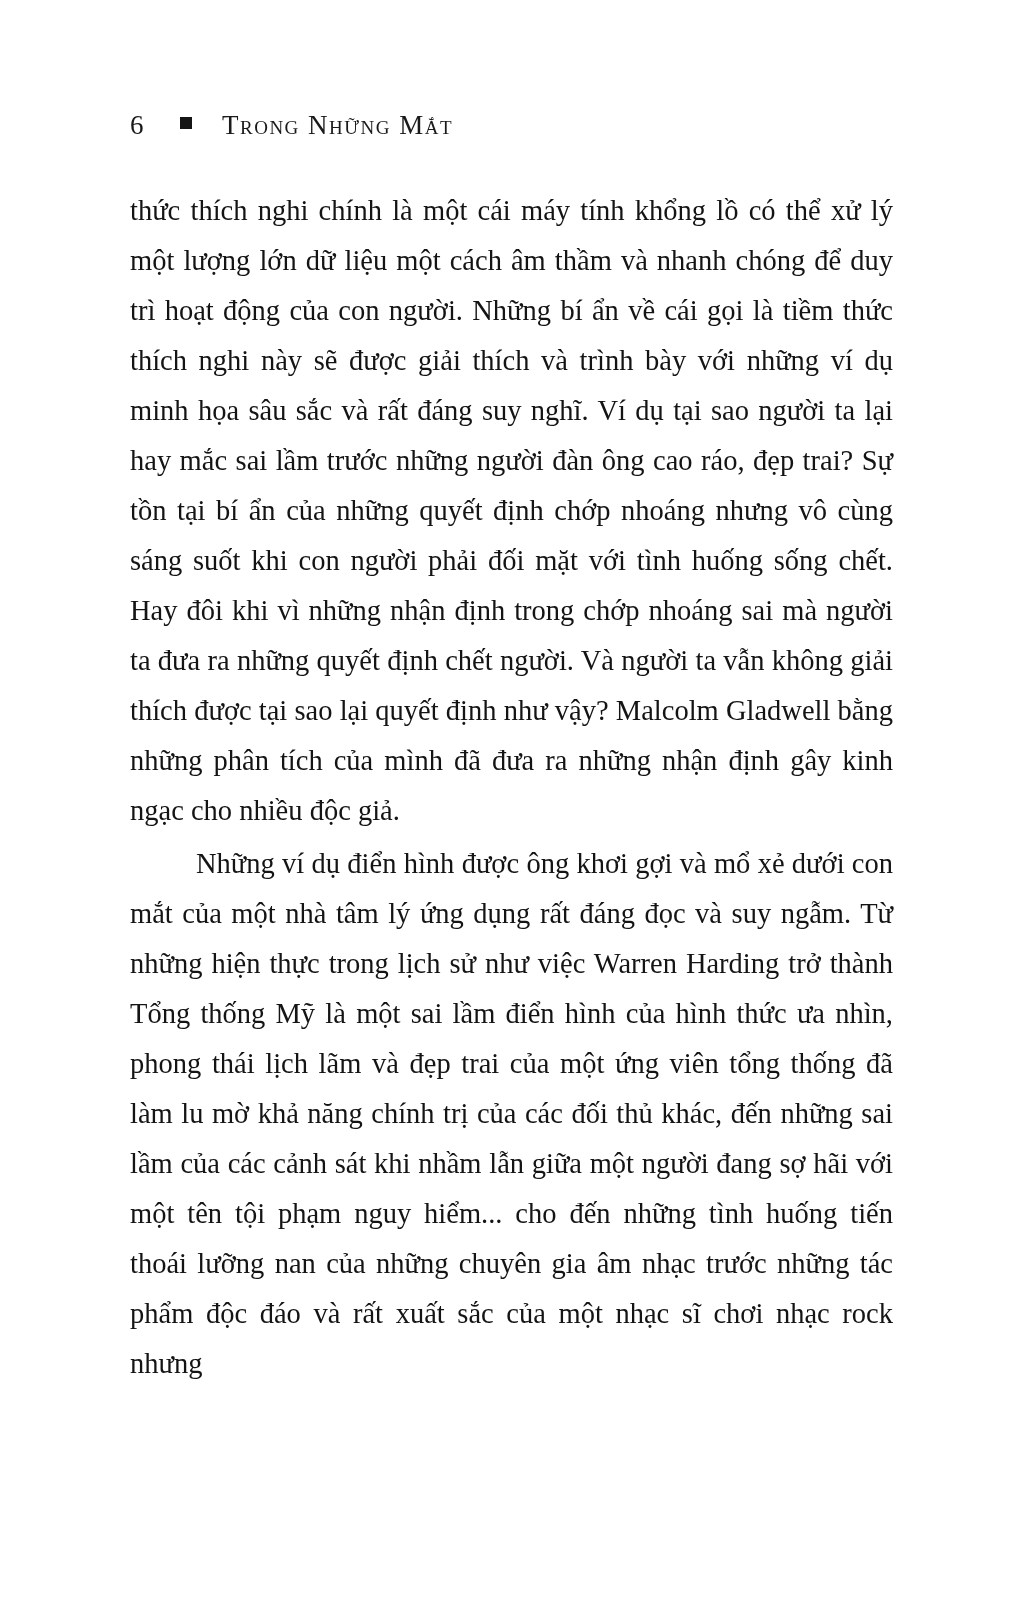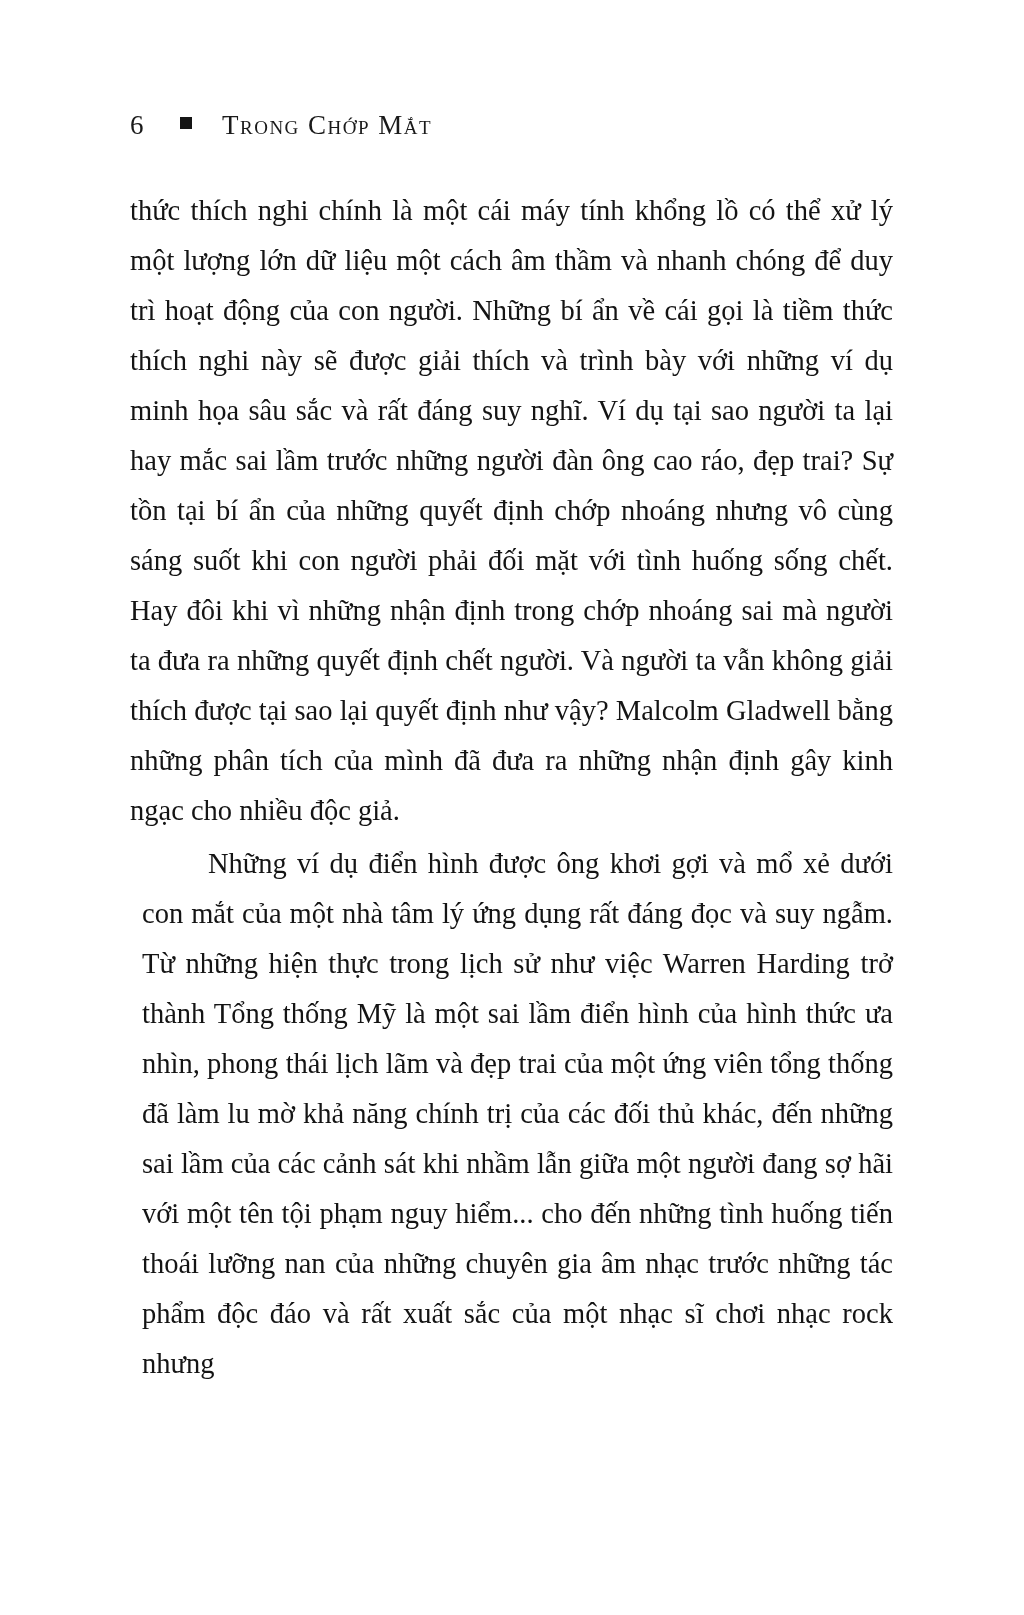--- a/index.html
+++ b/index.html
@@ -61,32 +61,31 @@
     margin: 0;
     text-indent: 66px;
   }
 
   .body-paragraph.no-indent {
     text-indent: 0;
   }
 
   .body-paragraph + .body-paragraph {
     margin-top: 3px;
-    margin-left: 12px;
   }
 </style>
 </head>
 <body>
 
 <div class="page">
 
   <header class="page-header">
     <span class="page-number">6</span>
     <span class="separator-square"></span>
-    <span class="book-title">Trong Chớp Mắt</span>
+    <span class="book-title">Trong Những Mắt</span>
   </header>
 
   <main class="page-body">
     <p class="body-paragraph no-indent">thức thích nghi chính là một cái máy tính khổng lồ có thể xử lý một lượng lớn dữ liệu một cách âm thầm và nhanh chóng để duy trì hoạt động của con người. Những bí ẩn về cái gọi là tiềm thức thích nghi này sẽ được giải thích và trình bày với những ví dụ minh họa sâu sắc và rất đáng suy nghĩ. Ví dụ tại sao người ta lại hay mắc sai lầm trước những người đàn ông cao ráo, đẹp trai? Sự tồn tại bí ẩn của những quyết định chớp nhoáng nhưng vô cùng sáng suốt khi con người phải đối mặt với tình huống sống chết. Hay đôi khi vì những nhận định trong chớp nhoáng sai mà người ta đưa ra những quyết định chết người. Và người ta vẫn không giải thích được tại sao lại quyết định như vậy? Malcolm Gladwell bằng những phân tích của mình đã đưa ra những nhận định gây kinh ngạc cho nhiều độc giả.</p>
     <p class="body-paragraph">Những ví dụ điển hình được ông khơi gợi và mổ xẻ dưới con mắt của một nhà tâm lý ứng dụng rất đáng đọc và suy ngẫm. Từ những hiện thực trong lịch sử như việc Warren Harding trở thành Tổng thống Mỹ là một sai lầm điển hình của hình thức ưa nhìn, phong thái lịch lãm và đẹp trai của một ứng viên tổng thống đã làm lu mờ khả năng chính trị của các đối thủ khác, đến những sai lầm của các cảnh sát khi nhầm lẫn giữa một người đang sợ hãi với một tên tội phạm nguy hiểm... cho đến những tình huống tiến thoái lưỡng nan của những chuyên gia âm nhạc trước những tác phẩm độc đáo và rất xuất sắc của một nhạc sĩ chơi nhạc rock nhưng</p>
   </main>
 
 </div>
 
 </body></html>

